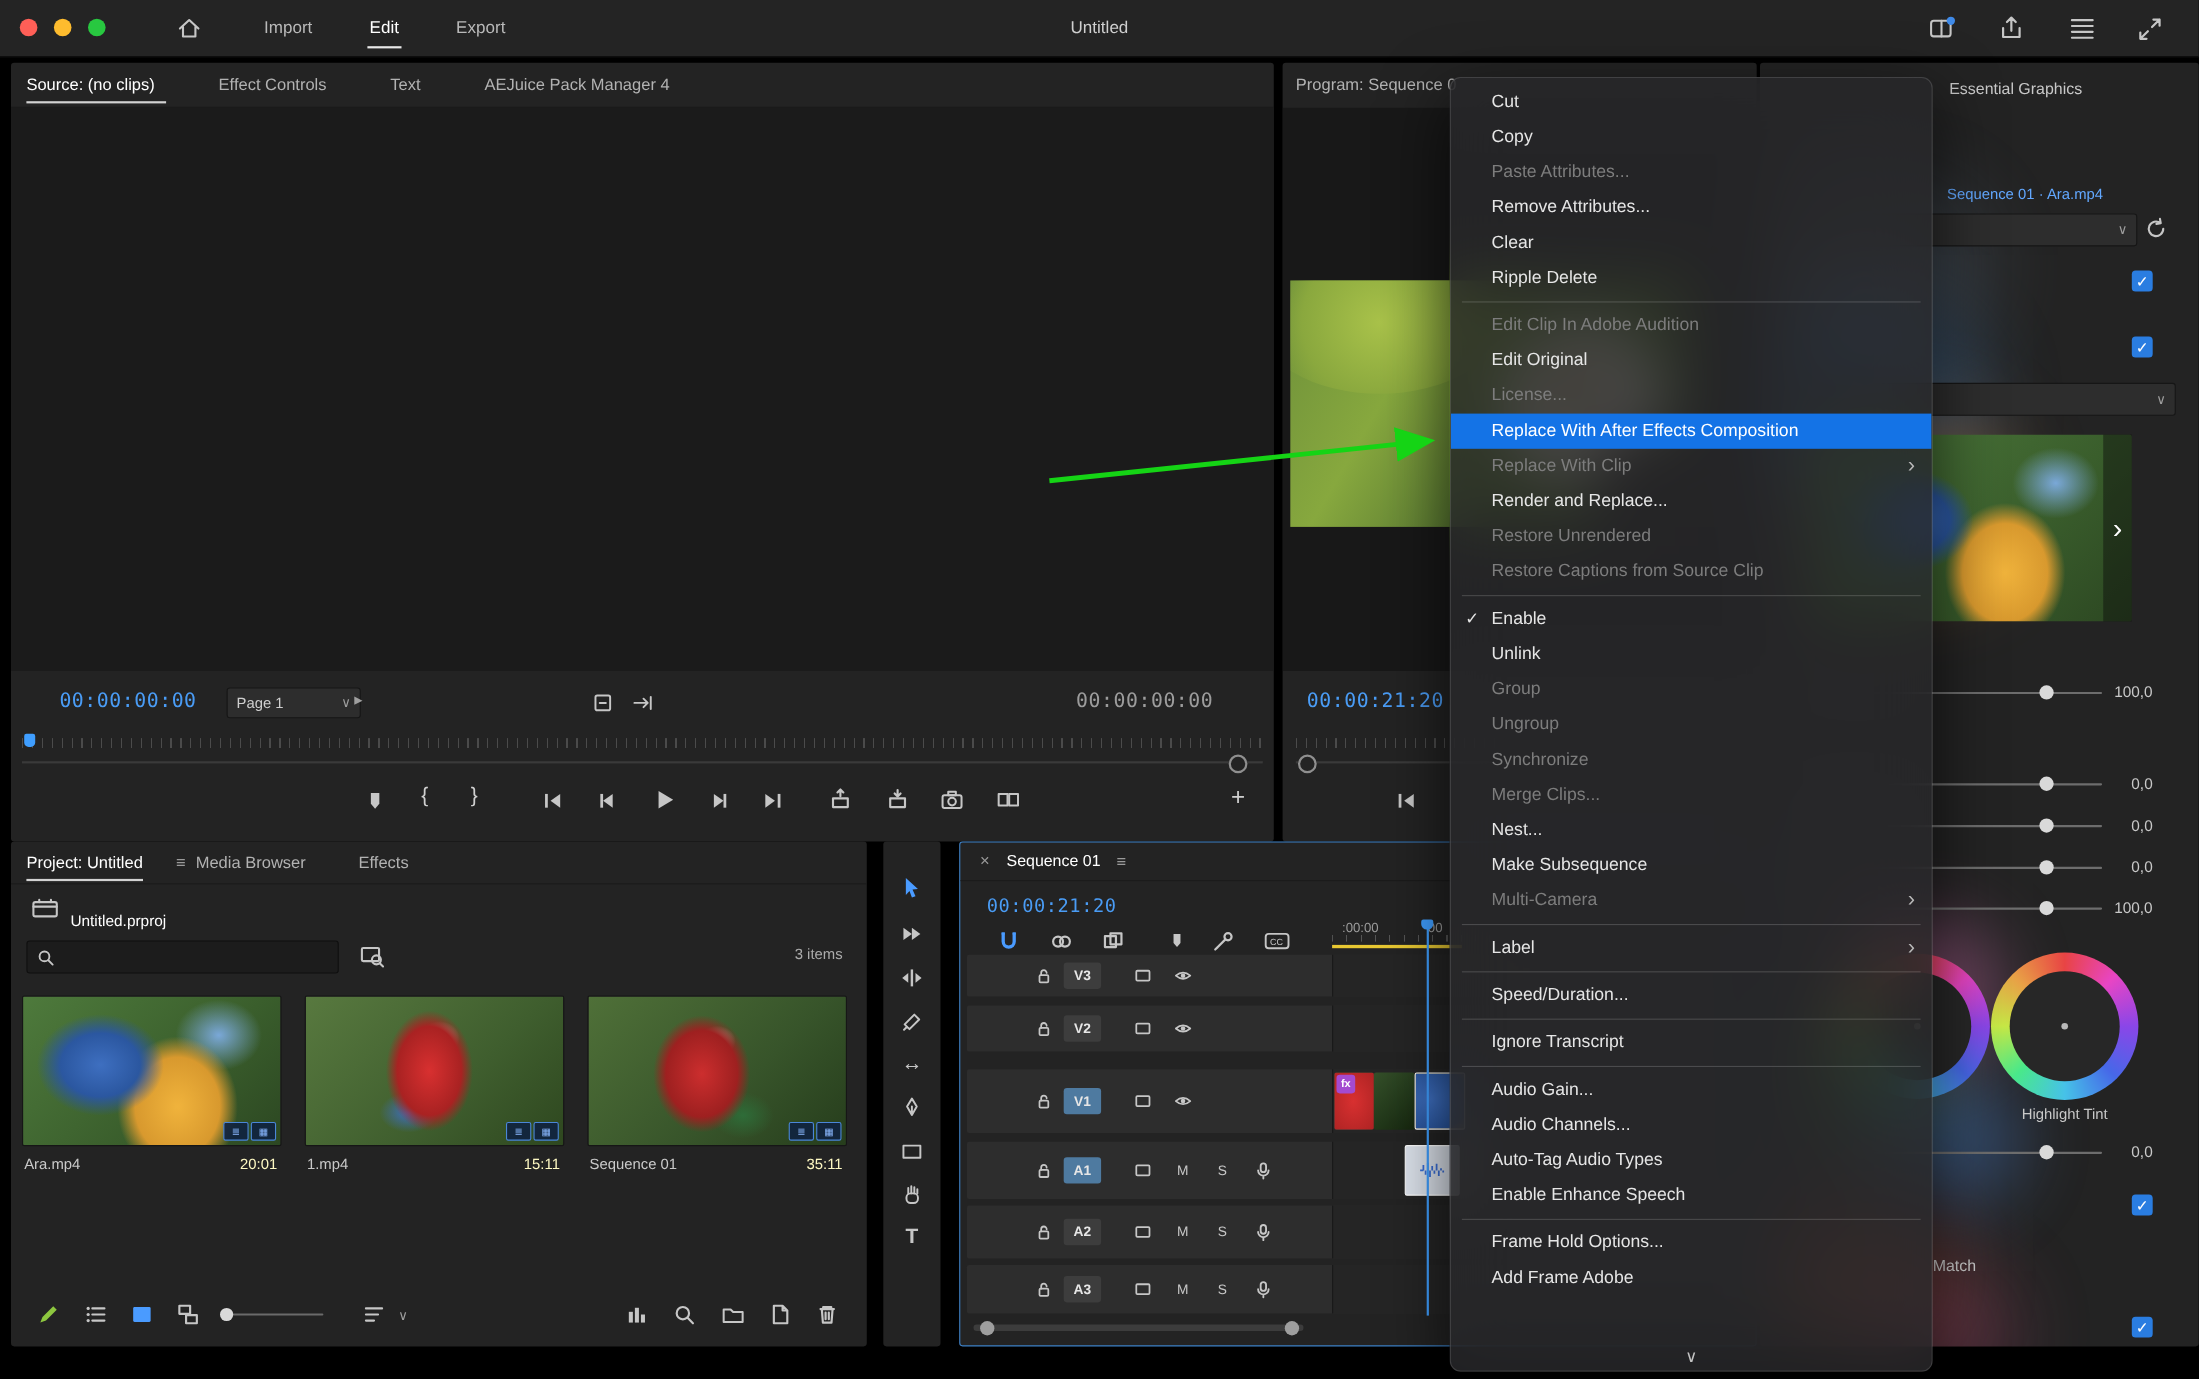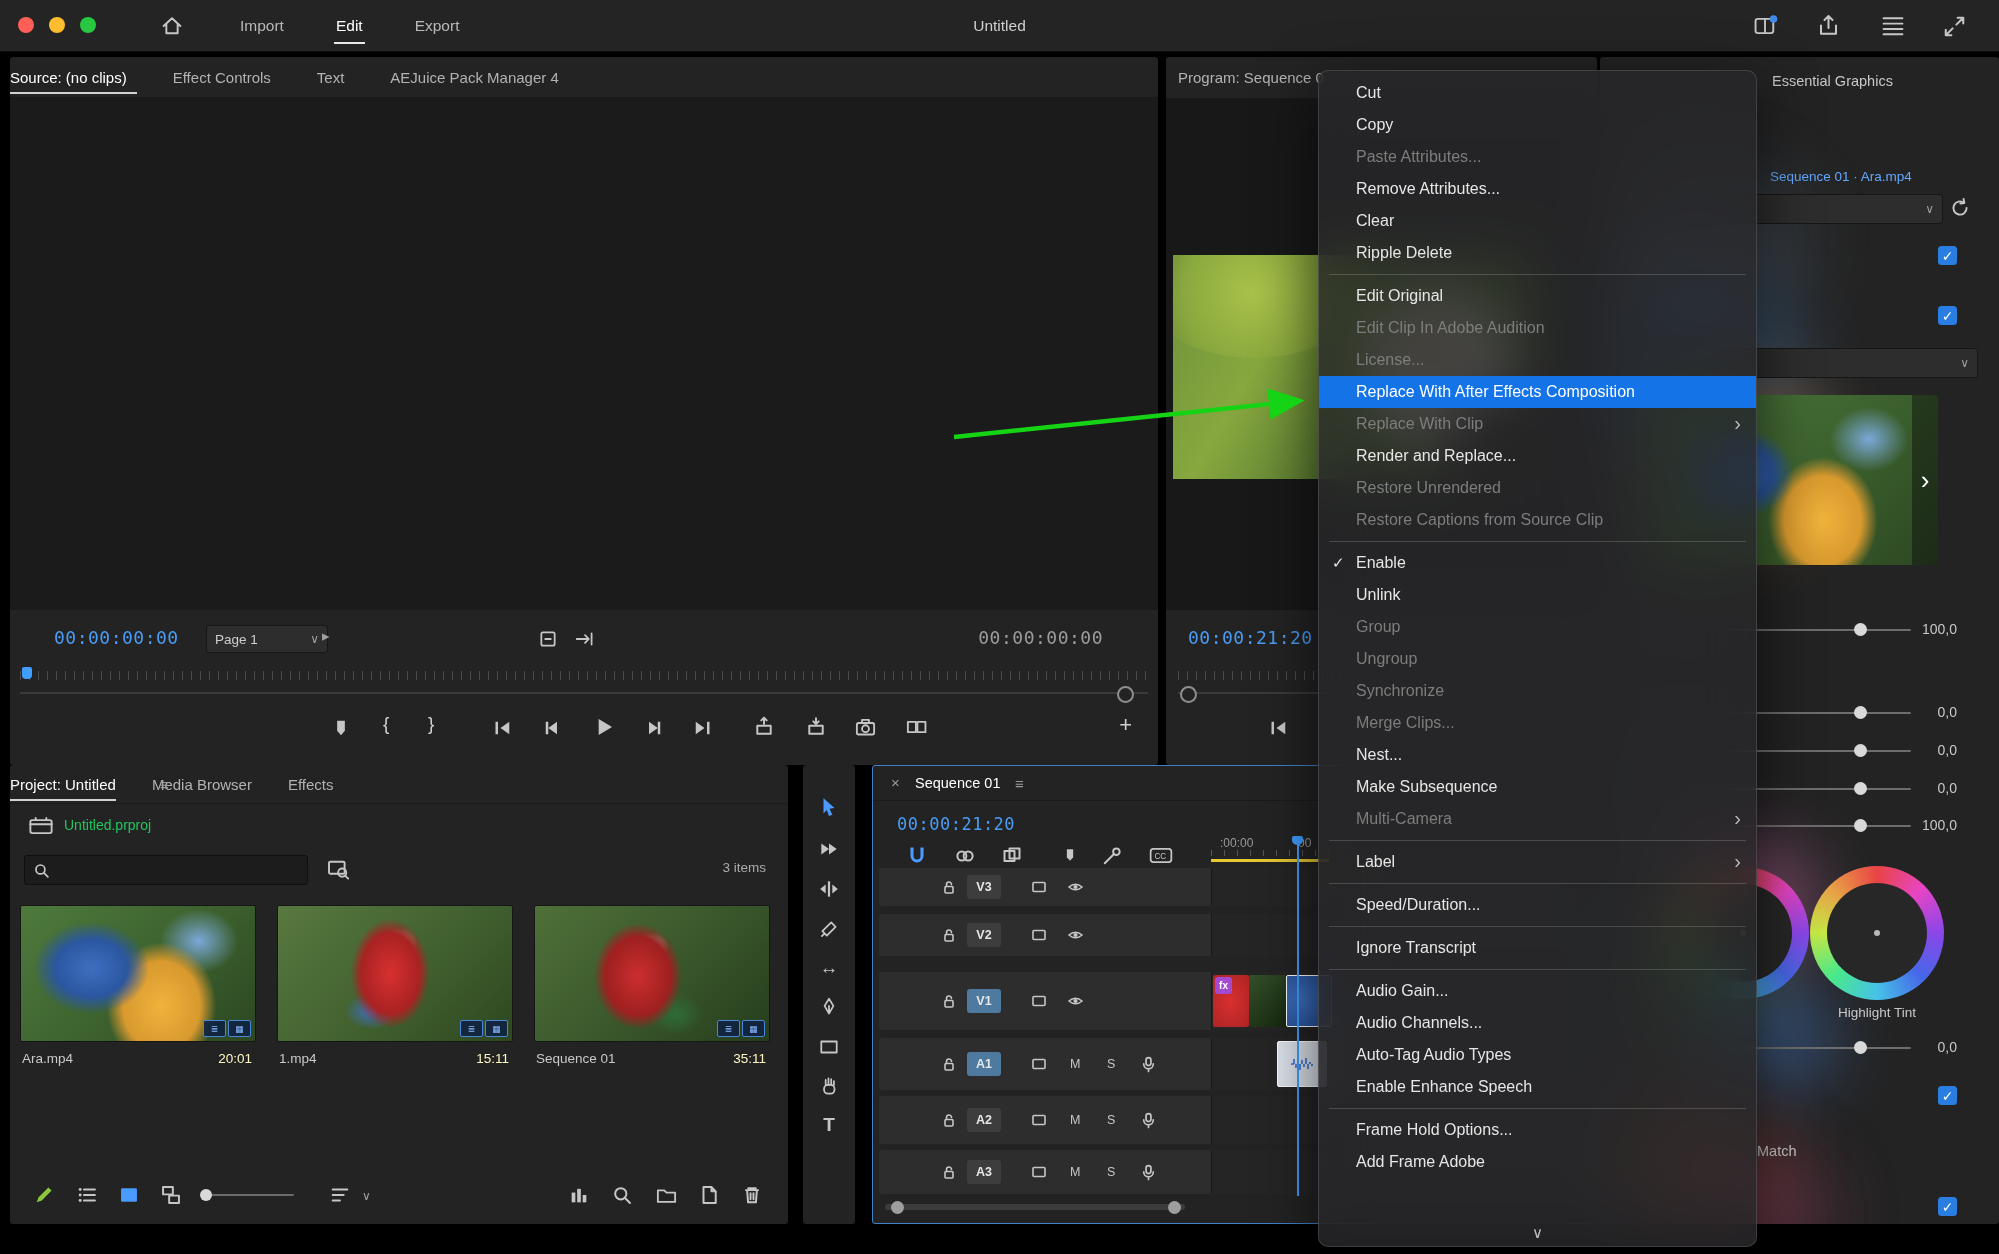--- a/index.html
+++ b/index.html
@@ -17,21 +17,21 @@
   .titlebar{position:absolute;left:0;top:0;width:1999px;height:51px;background:#242424;border-bottom:1px solid #0c0c0c;}
   .light{position:absolute;top:17px;width:16px;height:16px;border-radius:50%;}
   .tb-tabs{position:absolute;left:240px;top:0;height:51px;display:flex;align-items:center;gap:52px;font-size:15.5px;color:#b9b9b9;}
   .tb-tab{position:relative;cursor:default;}
   .tb-tab.active{color:#fff;}
   .tb-tab.active::after{content:"";position:absolute;left:-2px;right:-2px;bottom:-9px;height:2px;background:#e8e8e8;}
   .tb-title{position:absolute;left:0;right:0;top:0;height:51px;display:flex;align-items:center;justify-content:center;font-size:15.5px;color:#cfcfcf;}
 
   
   .panel{position:absolute;background:#232323;border-radius:3px;}
-  .ptabs{display:flex;align-items:center;gap:36px;height:40px;font-size:15px;color:#b2b2b2;border-bottom:1px solid #1b1b1b;}
+  .ptabs{display:flex;align-items:center;gap:48px;height:40px;padding-left:14px;font-size:15px;color:#b2b2b2;border-bottom:1px solid #1b1b1b;}
   .ptab{position:relative;display:flex;align-items:center;gap:10px;white-space:nowrap;}
   .ptab.active{color:#fff;}
   .ptab.active::after{content:"";position:absolute;left:0;right:0;bottom:-8px;height:2px;background:#d2d2d2;}
   .hamb{color:#9a9a9a;font-size:15px;}
 
   .ticks{background:repeating-linear-gradient(90deg,#4b4b4b 0 1px,transparent 1px 9px);height:9px;}
   .scrubline{height:2px;background:#3a3a3a;}
   .knob-ring{width:13px;height:13px;border:2px solid #8f8f8f;border-radius:50%;background:#232323;}
   .playcaret{width:10px;height:12px;background:#3f9eff;border-radius:2px 2px 4px 4px;}
 
@@ -388,21 +388,21 @@
         </span>
       </div>
     <span class="abs hamb" style="left:150px;top:11px;">≡</span>
 
     <span class="abs" style="left:18px;top:50px;">
       <svg class="ic" width="26" height="22" viewBox="0 0 22 18">
           <rect class="stk" x="2" y="4" width="18" height="11" rx="1.5"></rect>
           <path class="stk" d="M2 7.5 H20 M6.5 4 V2.2 M15.5 4 V2.2"></path>
         </svg>
     </span>
-    <span class="abs" style="left:54px;top:52px;font-size:14px;color:#22c55e;">Untitled.prproj</span>
+    <span class="abs" style="left:54px;top:64px;font-size:14px;color:#ffffff;">Untitled.prproj</span>
 
     <div class="abs" style="left:14px;top:90px;width:282px;height:28px;background:#1c1c1c;border:1px solid #0f0f0f;border-radius:3px;">
       <svg class="ic abs" style="left:8px;top:6px;" width="17" height="17" viewBox="0 0 16 16">
           <circle class="stk" cx="7" cy="7" r="4.2"></circle>
           <path class="stk" d="M10.3 10.3 L14 14"></path>
         </svg>
     </div>
     <span class="abs" style="left:316px;top:93px;">
       <svg class="ic" width="24" height="22" viewBox="0 0 20 18">
           <rect class="stk" x="2.5" y="3" width="13" height="10" rx="1"></rect>
@@ -810,29 +810,29 @@
           <span class="mi-label">Ripple Delete</span>
           <span class="mi-arrow"></span>
         </div>
 
         <div class="mi sep">
           
           
           
         </div>
 
+        <div class="mi disabled">
+          <span class="mi-check"></span>
+          <span class="mi-label">Edit Clip In Adobe Audition</span>
+          <span class="mi-arrow"></span>
+        </div>
+
         <div class="mi">
           <span class="mi-check"></span>
           <span class="mi-label">Edit Original</span>
-          <span class="mi-arrow"></span>
-        </div>
-
-        <div class="mi disabled">
-          <span class="mi-check"></span>
-          <span class="mi-label">Edit Clip In Adobe Audition</span>
           <span class="mi-arrow"></span>
         </div>
 
         <div class="mi disabled">
           <span class="mi-check"></span>
           <span class="mi-label">License...</span>
           <span class="mi-arrow"></span>
         </div>
 
         <div class="mi hl">

